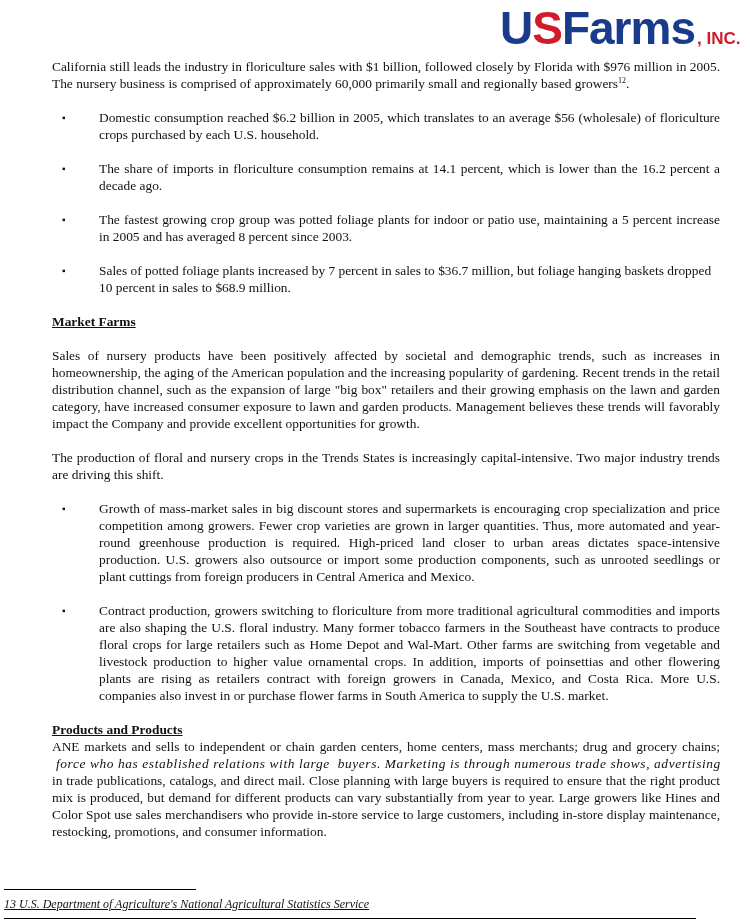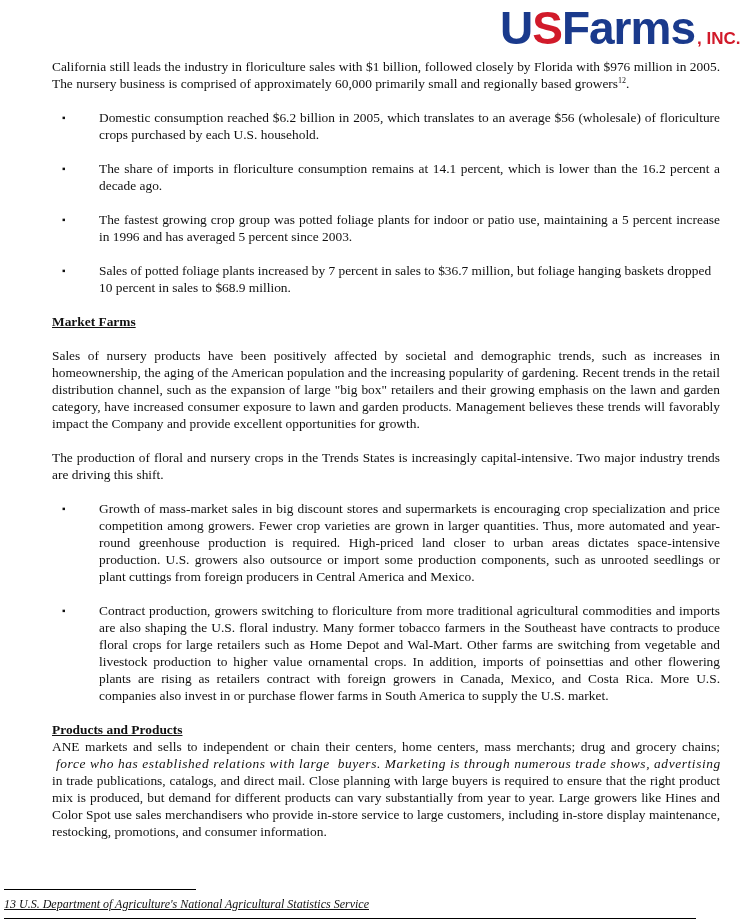--- a/index.html
+++ b/index.html
@@ -46,41 +46,41 @@
 
 <div class="content">
   <p><span>California still leads the industry in floriculture sales with $1 billion, followed closely by Florida with $976 million in 2005. The nursery business is comprised of approximately 60,000 primarily small and regionally based growers</span><sup>12</sup><span>.</span></p>
   <div class="gap"></div>
 
   <ul>
     <li><span class="bullet">▪</span><span>Domestic consumption reached $6.2 billion in 2005, which translates to an average $56 (wholesale) of floriculture crops purchased by each U.S. household.</span></li>
     <li class="gap" style="padding:0"></li>
     <li><span class="bullet">▪</span><span>The share of imports in floriculture consumption remains at 14.1 percent, which is lower than the 16.2 percent a decade ago.</span></li>
     <li class="gap" style="padding:0"></li>
-    <li><span class="bullet">▪</span><span>The fastest growing crop group was potted foliage plants for indoor or patio use, maintaining a 5 percent increase in 1996 and has averaged 5 percent since 2003.</span></li>
+    <li><span class="bullet">▪</span><span>The fastest growing crop group was potted foliage plants for indoor or patio use, maintaining a 5 percent increase in 2005 and has averaged 8 percent since 2003.</span></li>
     <li class="gap" style="padding:0"></li>
     <li style="text-align:left"><span class="bullet">▪</span><span>Sales of potted foliage plants increased by 7 percent in sales to $36.7 million, but foliage hanging baskets dropped 10 percent in sales to $68.9 million.</span></li>
   </ul>
   <div class="gap"></div>
 
   <h2>Market Farms</h2>
   <div class="gap"></div>
   <p>Sales of nursery products have been positively affected by societal and demographic trends, such as increases in homeownership, the aging of the American population and the increasing popularity of gardening.  Recent trends in the retail distribution channel, such as the expansion of large "big box" retailers and their growing emphasis on the lawn and garden category, have increased consumer exposure to lawn and garden products.  Management believes these trends will favorably impact the Company and provide excellent opportunities for growth.</p>
   <div class="gap"></div>
   <p>The production of floral and nursery crops in the Trends States is increasingly capital-intensive.  Two major industry trends are driving this shift.</p>
   <div class="gap"></div>
 
   <ul>
     <li><span class="bullet">▪</span><span>Growth of mass-market sales in big discount stores and supermarkets is encouraging crop specialization and price competition among growers. Fewer crop varieties are grown in larger quantities. Thus, more automated and year-round greenhouse production is required. High-priced land closer to urban areas dictates space-intensive production. U.S. growers also outsource or import some production components, such as unrooted seedlings or plant cuttings from foreign producers in Central America and Mexico.</span></li>
     <li class="gap" style="padding:0"></li>
     <li><span class="bullet">▪</span><span>Contract production, growers switching to floriculture from more traditional agricultural commodities and imports are also shaping the U.S. floral industry. Many former tobacco farmers in the Southeast have contracts to produce floral crops for large retailers such as Home Depot and Wal-Mart. Other farms are switching from vegetable and livestock production to higher value ornamental crops. In addition, imports of poinsettias and other flowering plants are rising as retailers contract with foreign growers in Canada, Mexico, and Costa Rica. More U.S. companies also invest in or purchase flower farms in South America to supply the U.S. market.</span></li>
   </ul>
   <div class="gap"></div>
 
   <h2>Products and Products</h2>
-  <p style="text-align:justify;text-align-last:justify;">ANE markets and sells to independent or chain their centers, home centers, mass merchants; drug and grocery chains;</p>
+  <p style="text-align:justify;text-align-last:justify;">ANE markets and sells to independent or chain garden centers, home centers, mass merchants; drug and grocery chains;</p>
   <p class="spread" style="white-space:pre;text-align:left;font-style:italic;"> force who has established relations with large  buyers. Marketing is through numerous trade shows, advertising</p>
   <p>in trade publications, catalogs, and direct mail. Close planning with large buyers is required to ensure that the right product mix is produced, but demand for different products can vary substantially from year to year. Large growers like Hines and Color Spot use sales merchandisers who provide in-store service to large customers, including in-store display maintenance, restocking, promotions, and consumer information.</p>
 </div>
 
 <div class="fn-rule"></div>
 <div class="fn-text">13 U.S. Department of Agriculture's National Agricultural Statistics Service</div>
 <div class="bottom-rule"></div>
 
 </body></html>

